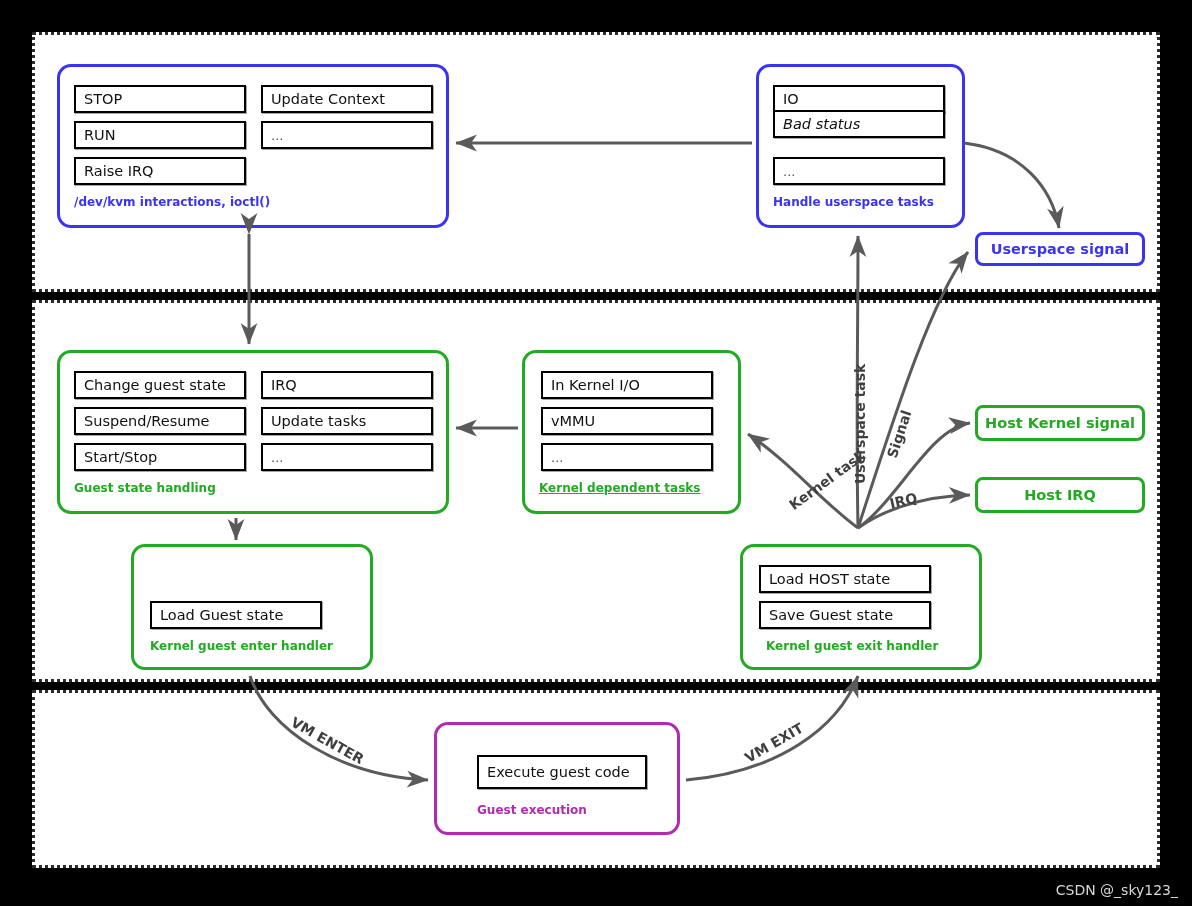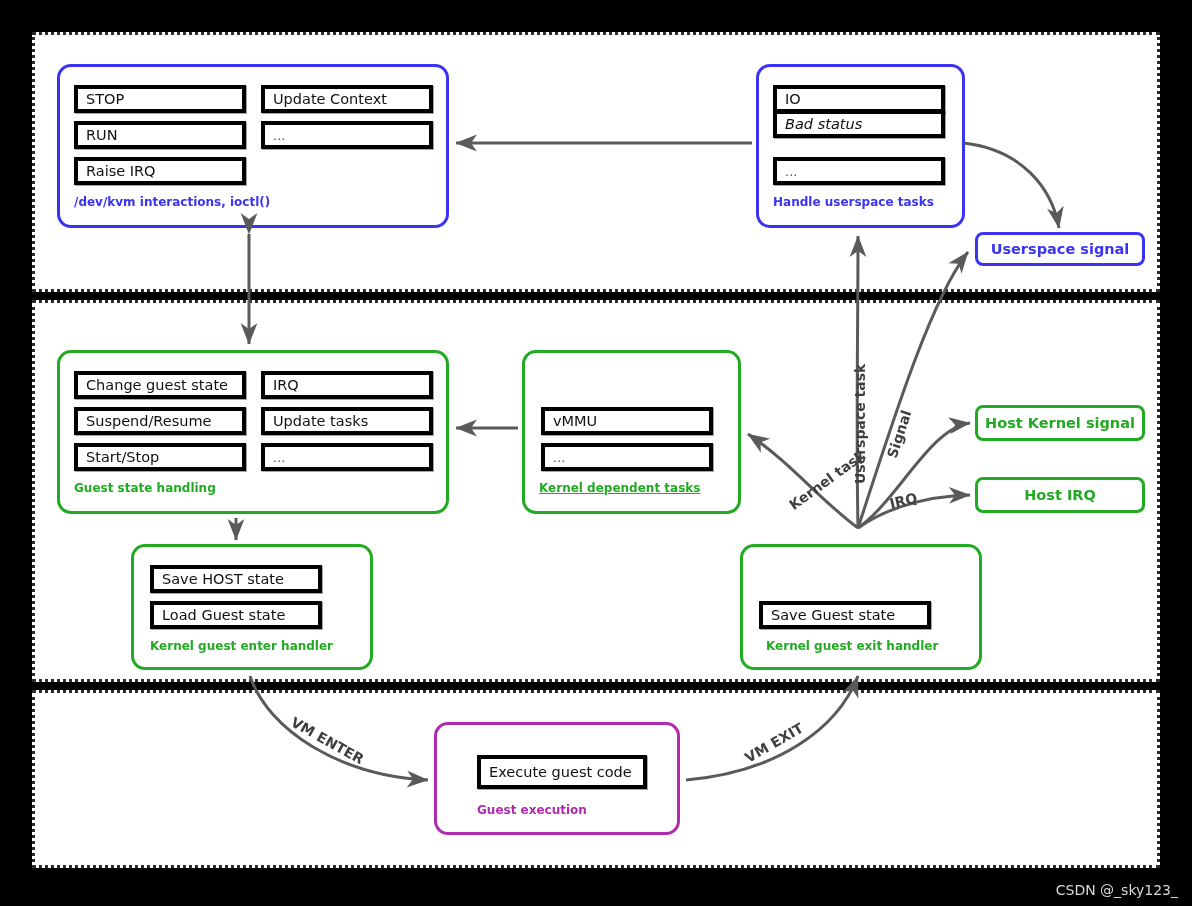--- a/index.html
+++ b/index.html
@@ -52,21 +52,21 @@
     white-space: nowrap;
   }
   .cap-blue   { color: #3b33f2; }
   .cap-green  { color: #22ab22; }
   .cap-purple { color: #b02bb0; }
 
   
   .item {
     position: absolute;
     box-sizing: border-box;
-    border: 4px solid #000000;
+    border: 2px solid #000000;
     background: #ffffff;
     font-size: 14.5px;
     color: #111111;
     display: flex;
     align-items: center;
     padding-left: 8px;
     white-space: nowrap;
     box-shadow: 1px 1px 0 rgba(0,0,0,0.35);
   }
   .item.ellipsis { color: #555555; font-size: 13px; align-items: center; }
@@ -146,36 +146,37 @@
     <div class="item" style="left:14px; top:18px; width:172px; height:28px;">Change guest state</div>
     <div class="item" style="left:14px; top:54px; width:172px; height:28px;">Suspend/Resume</div>
     <div class="item" style="left:14px; top:90px; width:172px; height:28px;">Start/Stop</div>
     <div class="item" style="left:201px; top:18px; width:172px; height:28px;">IRQ</div>
     <div class="item" style="left:201px; top:54px; width:172px; height:28px;">Update tasks</div>
     <div class="item ellipsis" style="left:201px; top:90px; width:172px; height:28px;">...</div>
     <div class="group-caption cap-green" style="left:14px; top:128px;">Guest state handling</div>
   </div>
 
   <div class="group green" style="left:522px; top:350px; width:219px; height:164px;">
+    <div class="item" style="left:16px; top:18px; width:172px; height:28px;">In Kernel I/O</div>
     <div class="item" style="left:16px; top:54px; width:172px; height:28px;">vMMU</div>
     <div class="item ellipsis" style="left:16px; top:90px; width:172px; height:28px;">...</div>
     <div class="group-caption cap-green" style="left:14px; top:128px;text-decoration:underline;">Kernel dependent tasks</div>
   </div>
 
   <div class="chip green" style="left:975px; top:405px; width:170px; height:36px;">Host Kernel signal</div>
 
   <div class="chip green" style="left:975px; top:477px; width:170px; height:36px;">Host IRQ</div>
 
   <div class="group green" style="left:131px; top:544px; width:242px; height:126px;">
-    <div class="item" style="left:16px; top:18px; width:172px; height:28px;">Save HOST state</div>
     <div class="item" style="left:16px; top:54px; width:172px; height:28px;">Load Guest state</div>
     <div class="group-caption cap-green" style="left:16px; top:92px;">Kernel guest enter handler</div>
   </div>
 
   <div class="group green" style="left:740px; top:544px; width:242px; height:126px;">
+    <div class="item" style="left:16px; top:18px; width:172px; height:28px;">Load HOST state</div>
     <div class="item" style="left:16px; top:54px; width:172px; height:28px;">Save Guest state</div>
     <div class="group-caption cap-green" style="left:16px; top:92px;margin-left:7px;">Kernel guest exit handler</div>
   </div>
 
   <div class="group purple" style="left:434px; top:722px; width:246px; height:113px;">
     <div class="item" style="left:40px; top:30px; width:170px; height:34px;">Execute guest code</div>
     <div class="group-caption cap-purple" style="left:40px; top:78px;">Guest execution</div>
   </div>
 
   <svg id="arrows" viewBox="0 0 1192 906">

